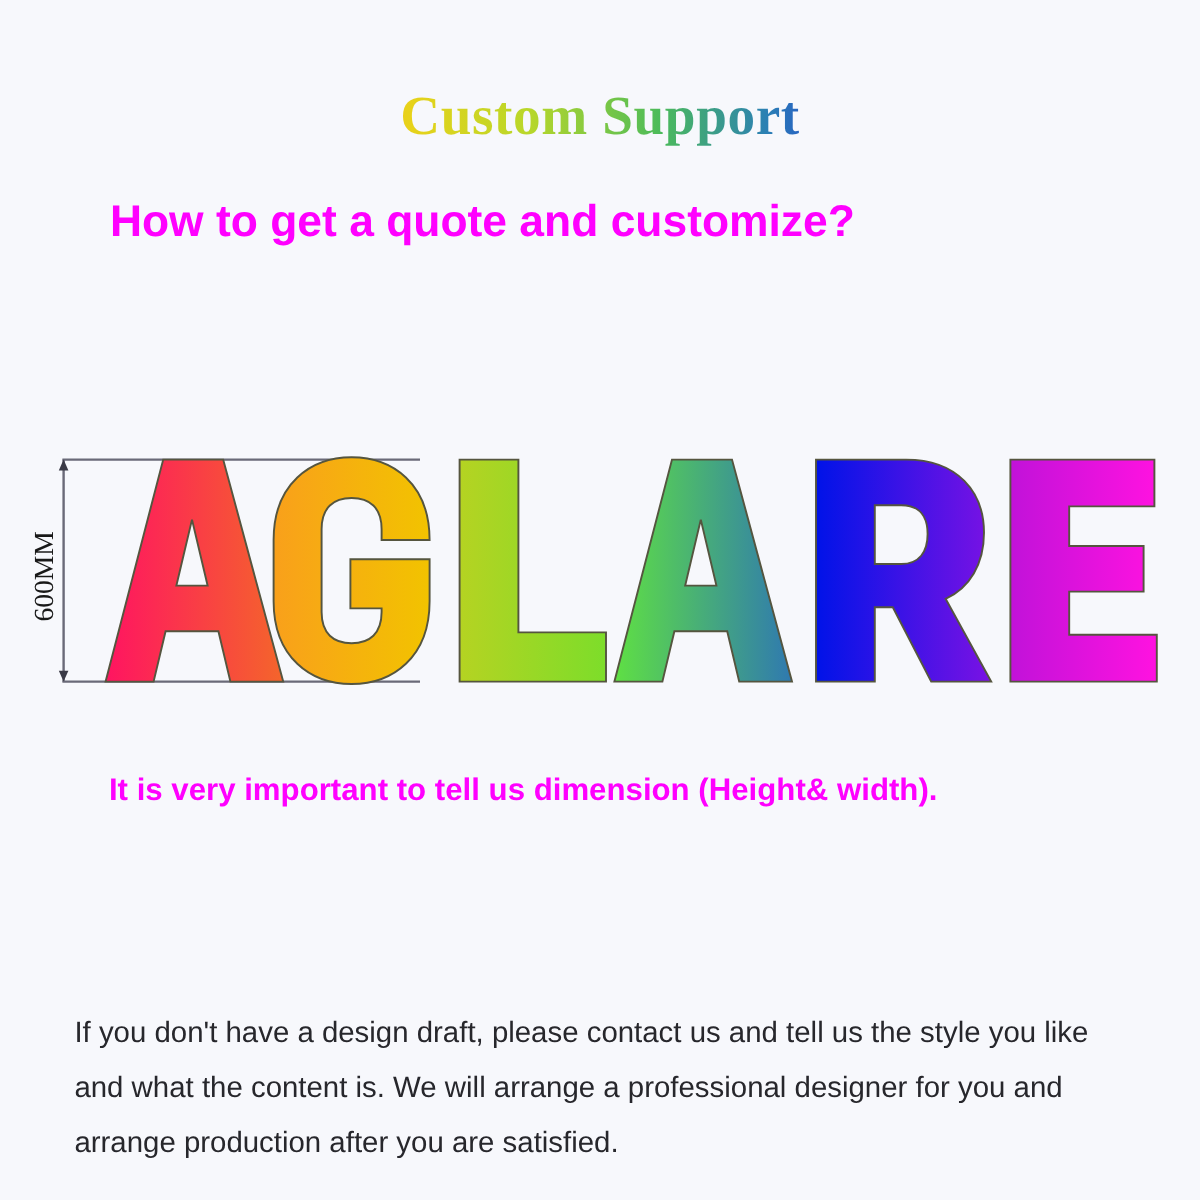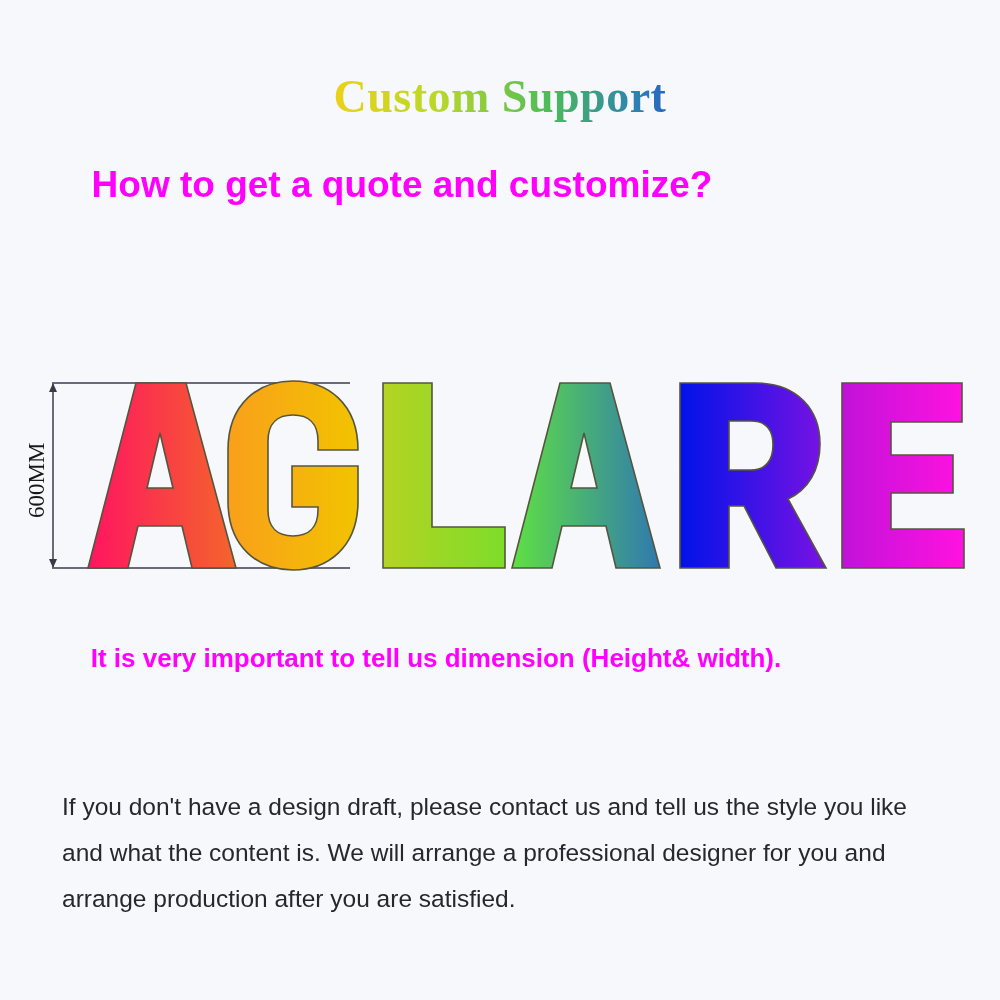--- a/index.html
+++ b/index.html
@@ -70,21 +70,21 @@
   
   .para {
     position: absolute;
     color: #27272c;
     font-size: 24.5px;
     line-height: 46px;
     font-weight: normal;
   }
   .para-1 { top: 229px; left: 57px; width: 900px; }
   .para-2 { top: 702px; left: 62px; width: 890px; }
-  .para-3 { top: 784px; left: 62px; width: 890px; }
+  .para-3 { top: 838px; left: 62px; width: 890px; }
 
   
   .mid-note {
     position: absolute;
     top: 641px;
     left: 0;
     width: 800px;
     text-align: center;
     color: #ff00ff;
     font-weight: bold;

